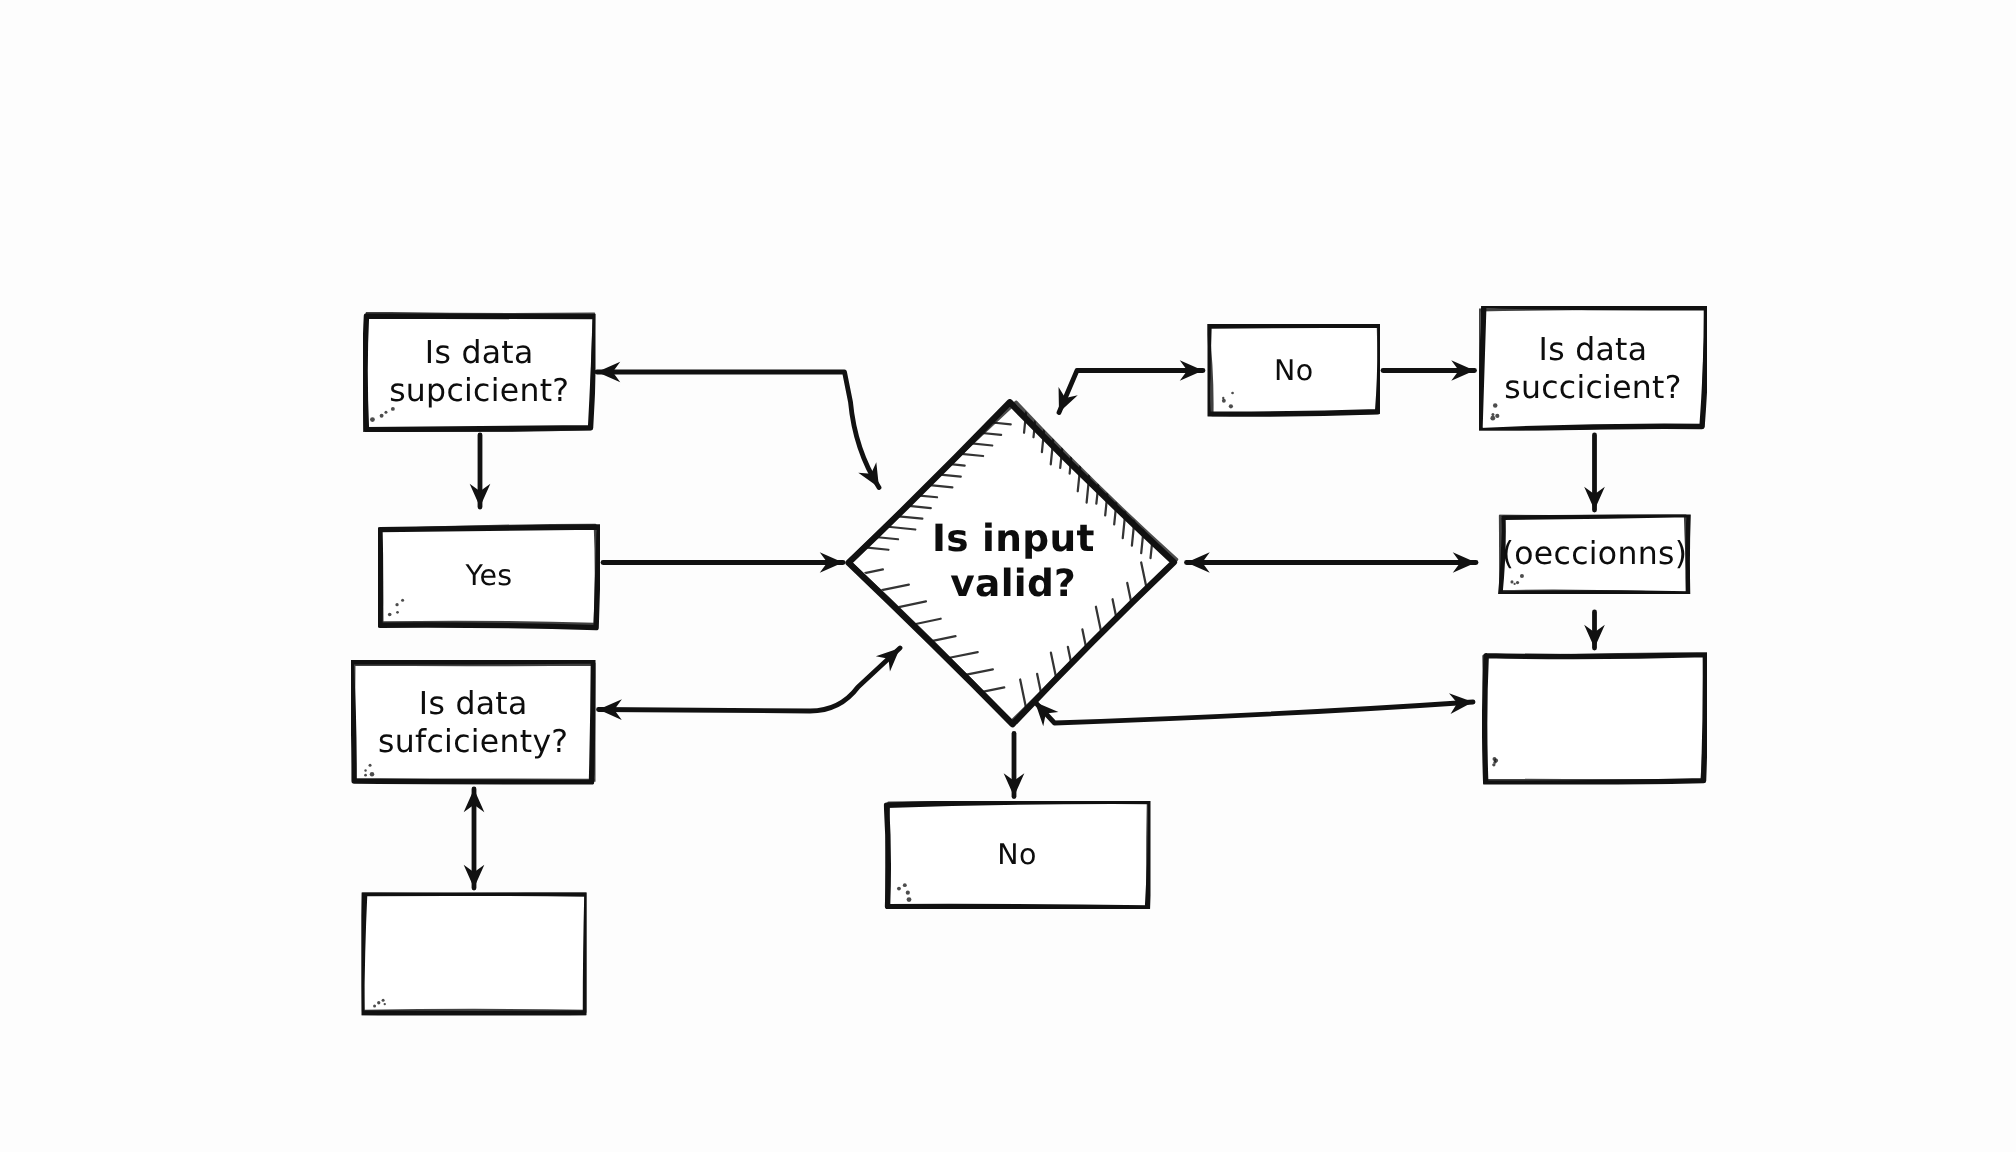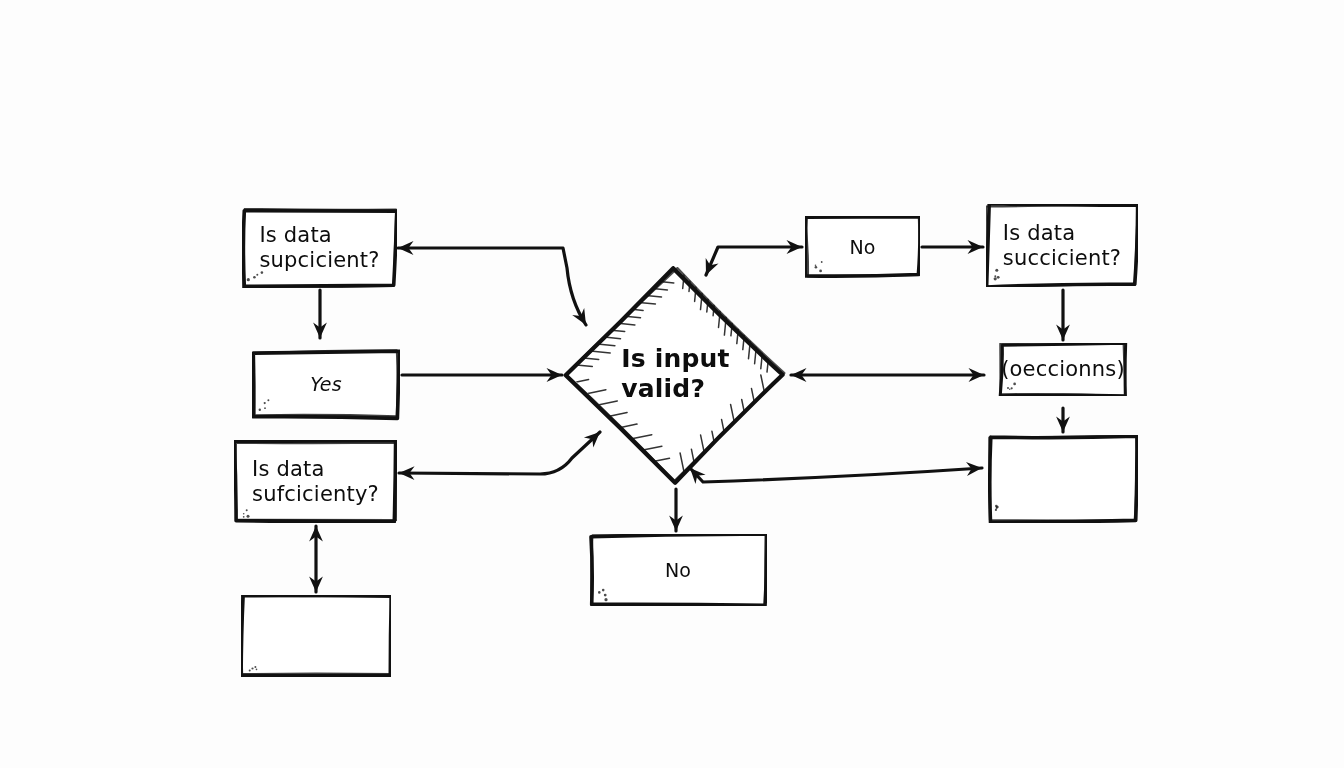--- a/index.html
+++ b/index.html
@@ -20,20 +20,21 @@
     left: 0; top: 0;
     width: 1344px;
     height: 768px;
   }
   .node {
     position: absolute;
     box-sizing: border-box;
     display: flex;
     align-items: center;
     justify-content: center;
+    text-align: center;
     color: #0d0d0d;
   }
   .node .label {
     position: relative;
     z-index: 3;
     line-height: 1.18;
     letter-spacing: 0.2px;
     white-space: pre-line;
     padding: 0 6px;
   }
@@ -122,21 +123,21 @@
           <path d="M 0.8 1.2 Q 76.6 1.7 153.4 1.6 Q 152.2 39.8 150.2 75.7 Q 76.6 76.2 0.8 76.9 Q -1.0 36.9 0.8 1.2" transform="translate(1.5,1.5)" fill="none" stroke="#111111" stroke-width="3.6" stroke-linecap="round" stroke-linejoin="round" opacity="1"></path>
           <path d="M 1.3 -0.8 Q 75.8 0.8 152.5 -0.1 Q 151.5 39.1 150.3 76.4 Q 72.9 78.2 -1.7 78.8 Q -2.2 37.5 1.3 -0.8" transform="translate(1.5,1.5)" fill="none" stroke="#111111" stroke-width="2" stroke-linecap="round" stroke-linejoin="round" opacity="0.8"></path>
           <circle cx="6.3" cy="71.7" r="1.6" fill="#111111" opacity="0.75"></circle>
           <circle cx="19.9" cy="64.6" r="1.3" fill="#111111" opacity="0.75"></circle>
           <circle cx="15.3" cy="66.8" r="1.0" fill="#111111" opacity="0.75"></circle>
           <circle cx="12.4" cy="69.2" r="1.3" fill="#111111" opacity="0.75"></circle>
         </svg>
         <div class="label t-small">Is data
 supcicient?</div>
       </div>
-      <div class="node" style="left: 252px; top: 341px; width: 148px; height: 86px; font-style: italic;">
+      <div class="node" style="left: 252px; top: 341px; width: 148px; height: 86px;">
         <svg width="148" height="68" viewBox="0 0 148 68" class="box-shape">
           <rect x="1" y="1" width="146" height="66" fill="#ffffff"></rect>
           <path d="M -0.2 1.6 Q 72.3 0.6 146.0 -0.2 Q 145.1 33.1 143.9 66.9 Q 73.2 64.7 -0.2 65.3 Q 0.6 35.4 -0.2 1.6" transform="translate(1.5,1.5)" fill="none" stroke="#111111" stroke-width="3.6" stroke-linecap="round" stroke-linejoin="round" opacity="1"></path>
           <path d="M 0.0 1.6 Q 69.6 -1.1 143.3 -1.3 Q 144.7 31.2 143.2 64.7 Q 72.2 62.6 1.2 63.7 Q 1.0 31.2 0.0 1.6" transform="translate(1.5,1.5)" fill="none" stroke="#111111" stroke-width="2" stroke-linecap="round" stroke-linejoin="round" opacity="0.8"></path>
           <circle cx="16.4" cy="50.2" r="1.0" fill="#111111" opacity="0.75"></circle>
           <circle cx="7.8" cy="59.7" r="1.2" fill="#111111" opacity="0.75"></circle>
           <circle cx="13.0" cy="58.2" r="0.9" fill="#111111" opacity="0.75"></circle>
           <circle cx="12.7" cy="53.1" r="1.1" fill="#111111" opacity="0.75"></circle>
         </svg>
         <div class="label t-big">Yes</div>

